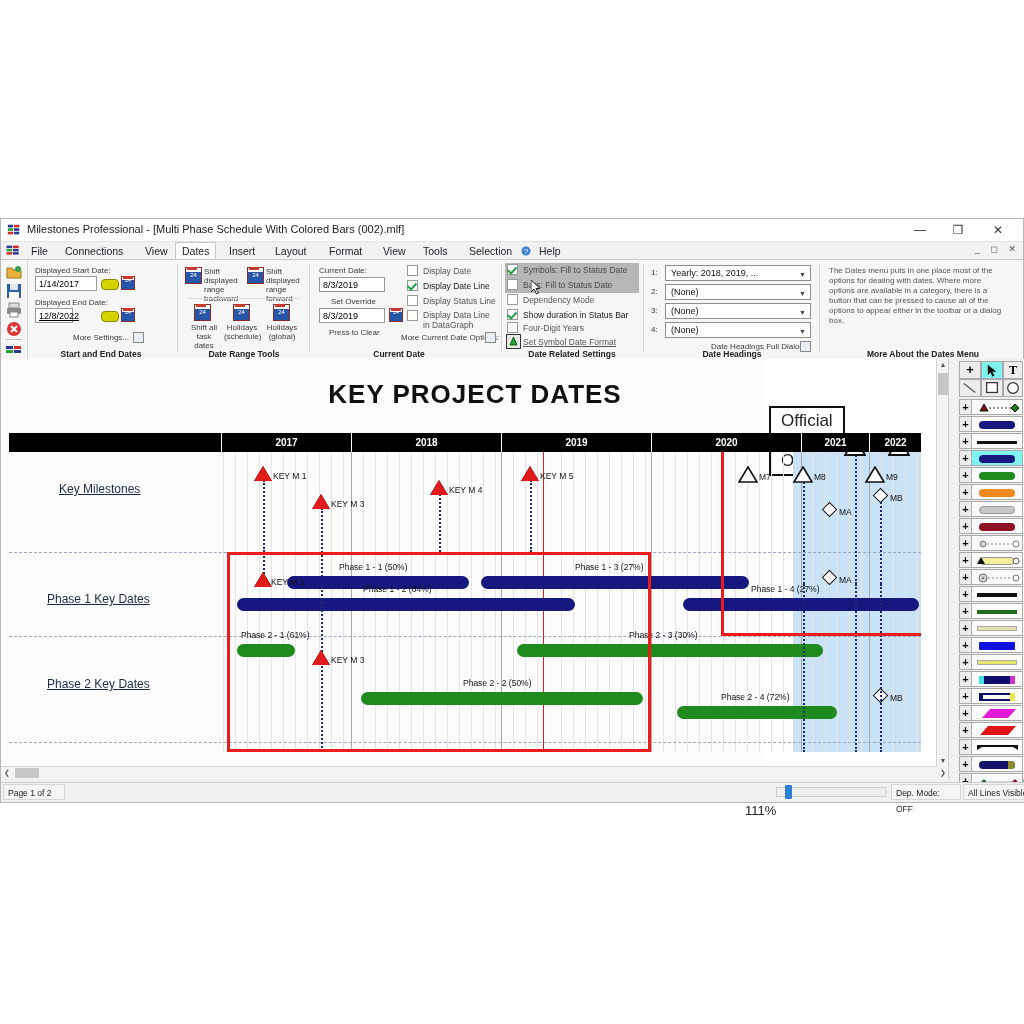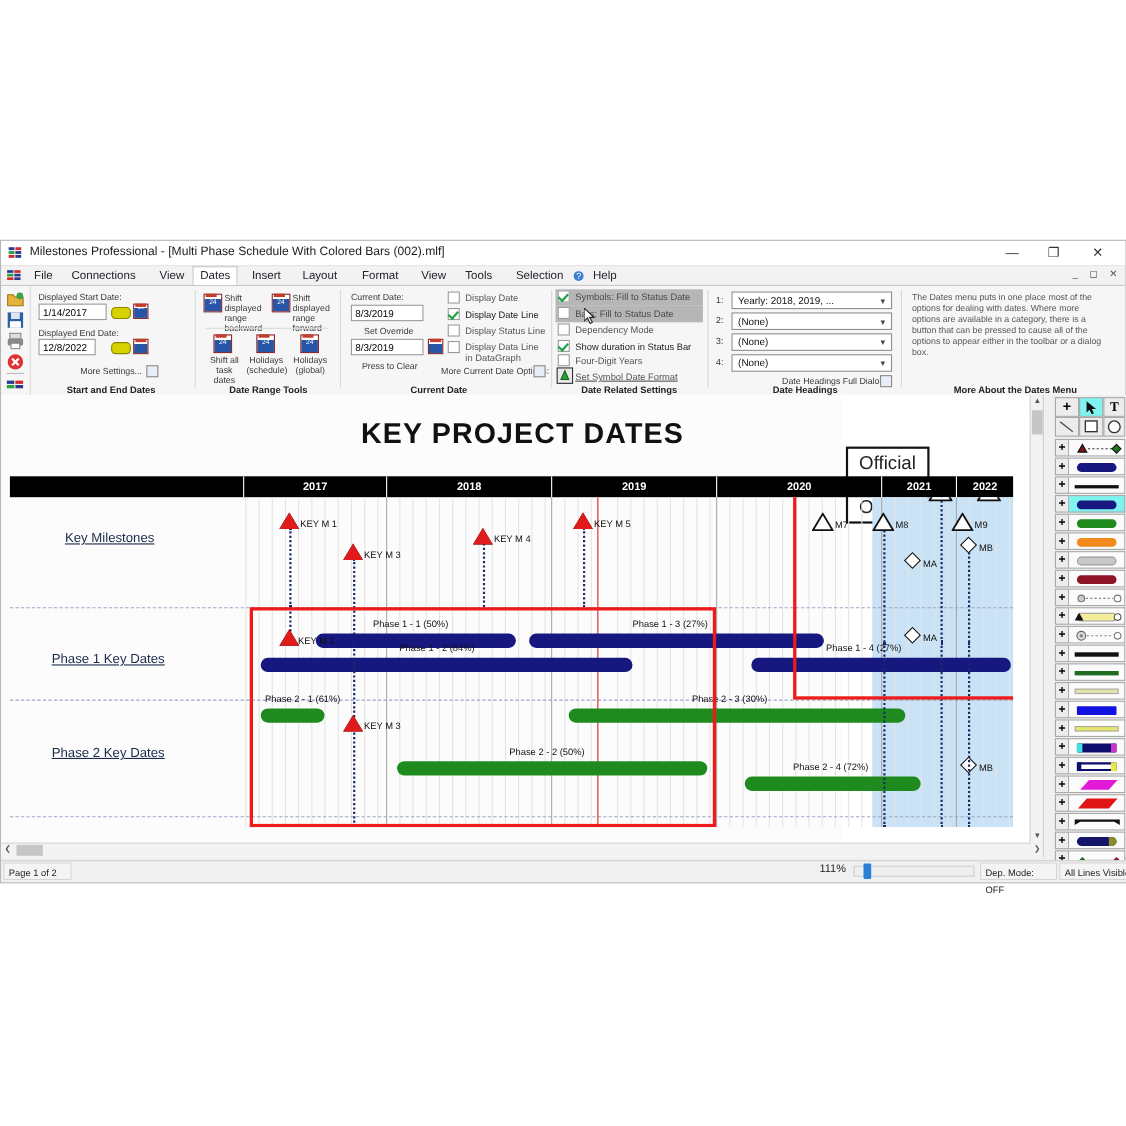--- a/index.html
+++ b/index.html
@@ -95,21 +95,21 @@
   
   .vscroll{position:absolute;right:74px;top:140px;width:12px;height:408px;background:#f3f3f3;border-left:1px solid #d5d5d5;}
   .vscroll .thumb{position:absolute;left:1px;top:14px;width:10px;height:22px;background:#c6c6c6;}
   .vscroll .arw{position:absolute;left:0;width:12px;height:12px;text-align:center;font-size:7px;line-height:12px;color:#555;}
   .hscroll{position:absolute;left:0;bottom:20px;width:948px;height:12px;background:#f3f3f3;border-top:1px solid #d5d5d5;}
   .hscroll .thumb{position:absolute;left:14px;top:1px;width:24px;height:10px;background:#c6c6c6;}
   .hscroll .arw{position:absolute;top:0;width:12px;height:12px;text-align:center;font-size:7px;line-height:12px;color:#555;}
 
   .statusbar{position:absolute;left:0;bottom:0;width:100%;height:19px;background:#f0f0f0;border-top:1px solid #cfcfcf;padding-left:24px;}
   .sbcell{position:absolute;top:1px;height:16px;line-height:16px;font-size:8.5px;color:#222;border:1px solid #d6d6d6;box-sizing:border-box;padding:0 4px;background:#f4f4f4;}
-  .sbplain{position:absolute;top:2px;font-size:10px;color:#222;}
+  .sbplain{position:absolute;top:20px;font-size:13px;color:#222;}
   .zoomtrack{position:absolute;top:4px;height:10px;background:#eee;border:1px solid #cfcfcf;box-sizing:border-box;}
   .zoomthumb{position:absolute;top:2px;width:7px;height:14px;background:#2c7fd6;border-radius:1px;}
 </style>
 </head>
 <body>
 
 <div id="app">
 
   <div class="titlebar">
     <svg class="tb-icon" viewBox="0 0 16 16">
@@ -182,21 +182,21 @@
           <rect x="8" y="7" width="7" height="3" fill="#2b3a8f"></rect>
         </svg>
     </div>
 
     <div class="rgroup" style="left:26px;width:148px;">
       <div class="lbl" style="left:8px;top:6px;">Displayed Start Date:</div>
       <div class="txtbox" style="left:8px;top:16px;width:62px;height:15px;">1/14/2017</div>
       <div class="pillicon" style="left:74px;top:19px;"></div>
       <div class="calicon" style="left:94px;top:16px;">24</div>
       <div class="lbl" style="left:8px;top:38px;">Displayed End Date:</div>
-      <div class="txtbox" style="left:8px;top:48px;width:52px;height:15px;">12/8/2022</div>
+      <div class="txtbox" style="left:8px;top:48px;width:38px;height:15px;text-decoration:underline;">12/8/2022</div>
       <div class="pillicon" style="left:74px;top:51px;"></div>
       <div class="calicon" style="left:94px;top:48px;">24</div>
       <div class="lbl" style="left:46px;top:73px;">More Settings...</div>
       <div class="dlgbtn" style="left:106px;top:72px;"></div>
       <div class="gtitle">Start and End Dates</div>
     </div>
     <div class="sep" style="left:176px;"></div>
 
     <div class="rgroup" style="left:180px;width:126px;">
       <div class="bigbtn" style="left:4px;top:5px;">

